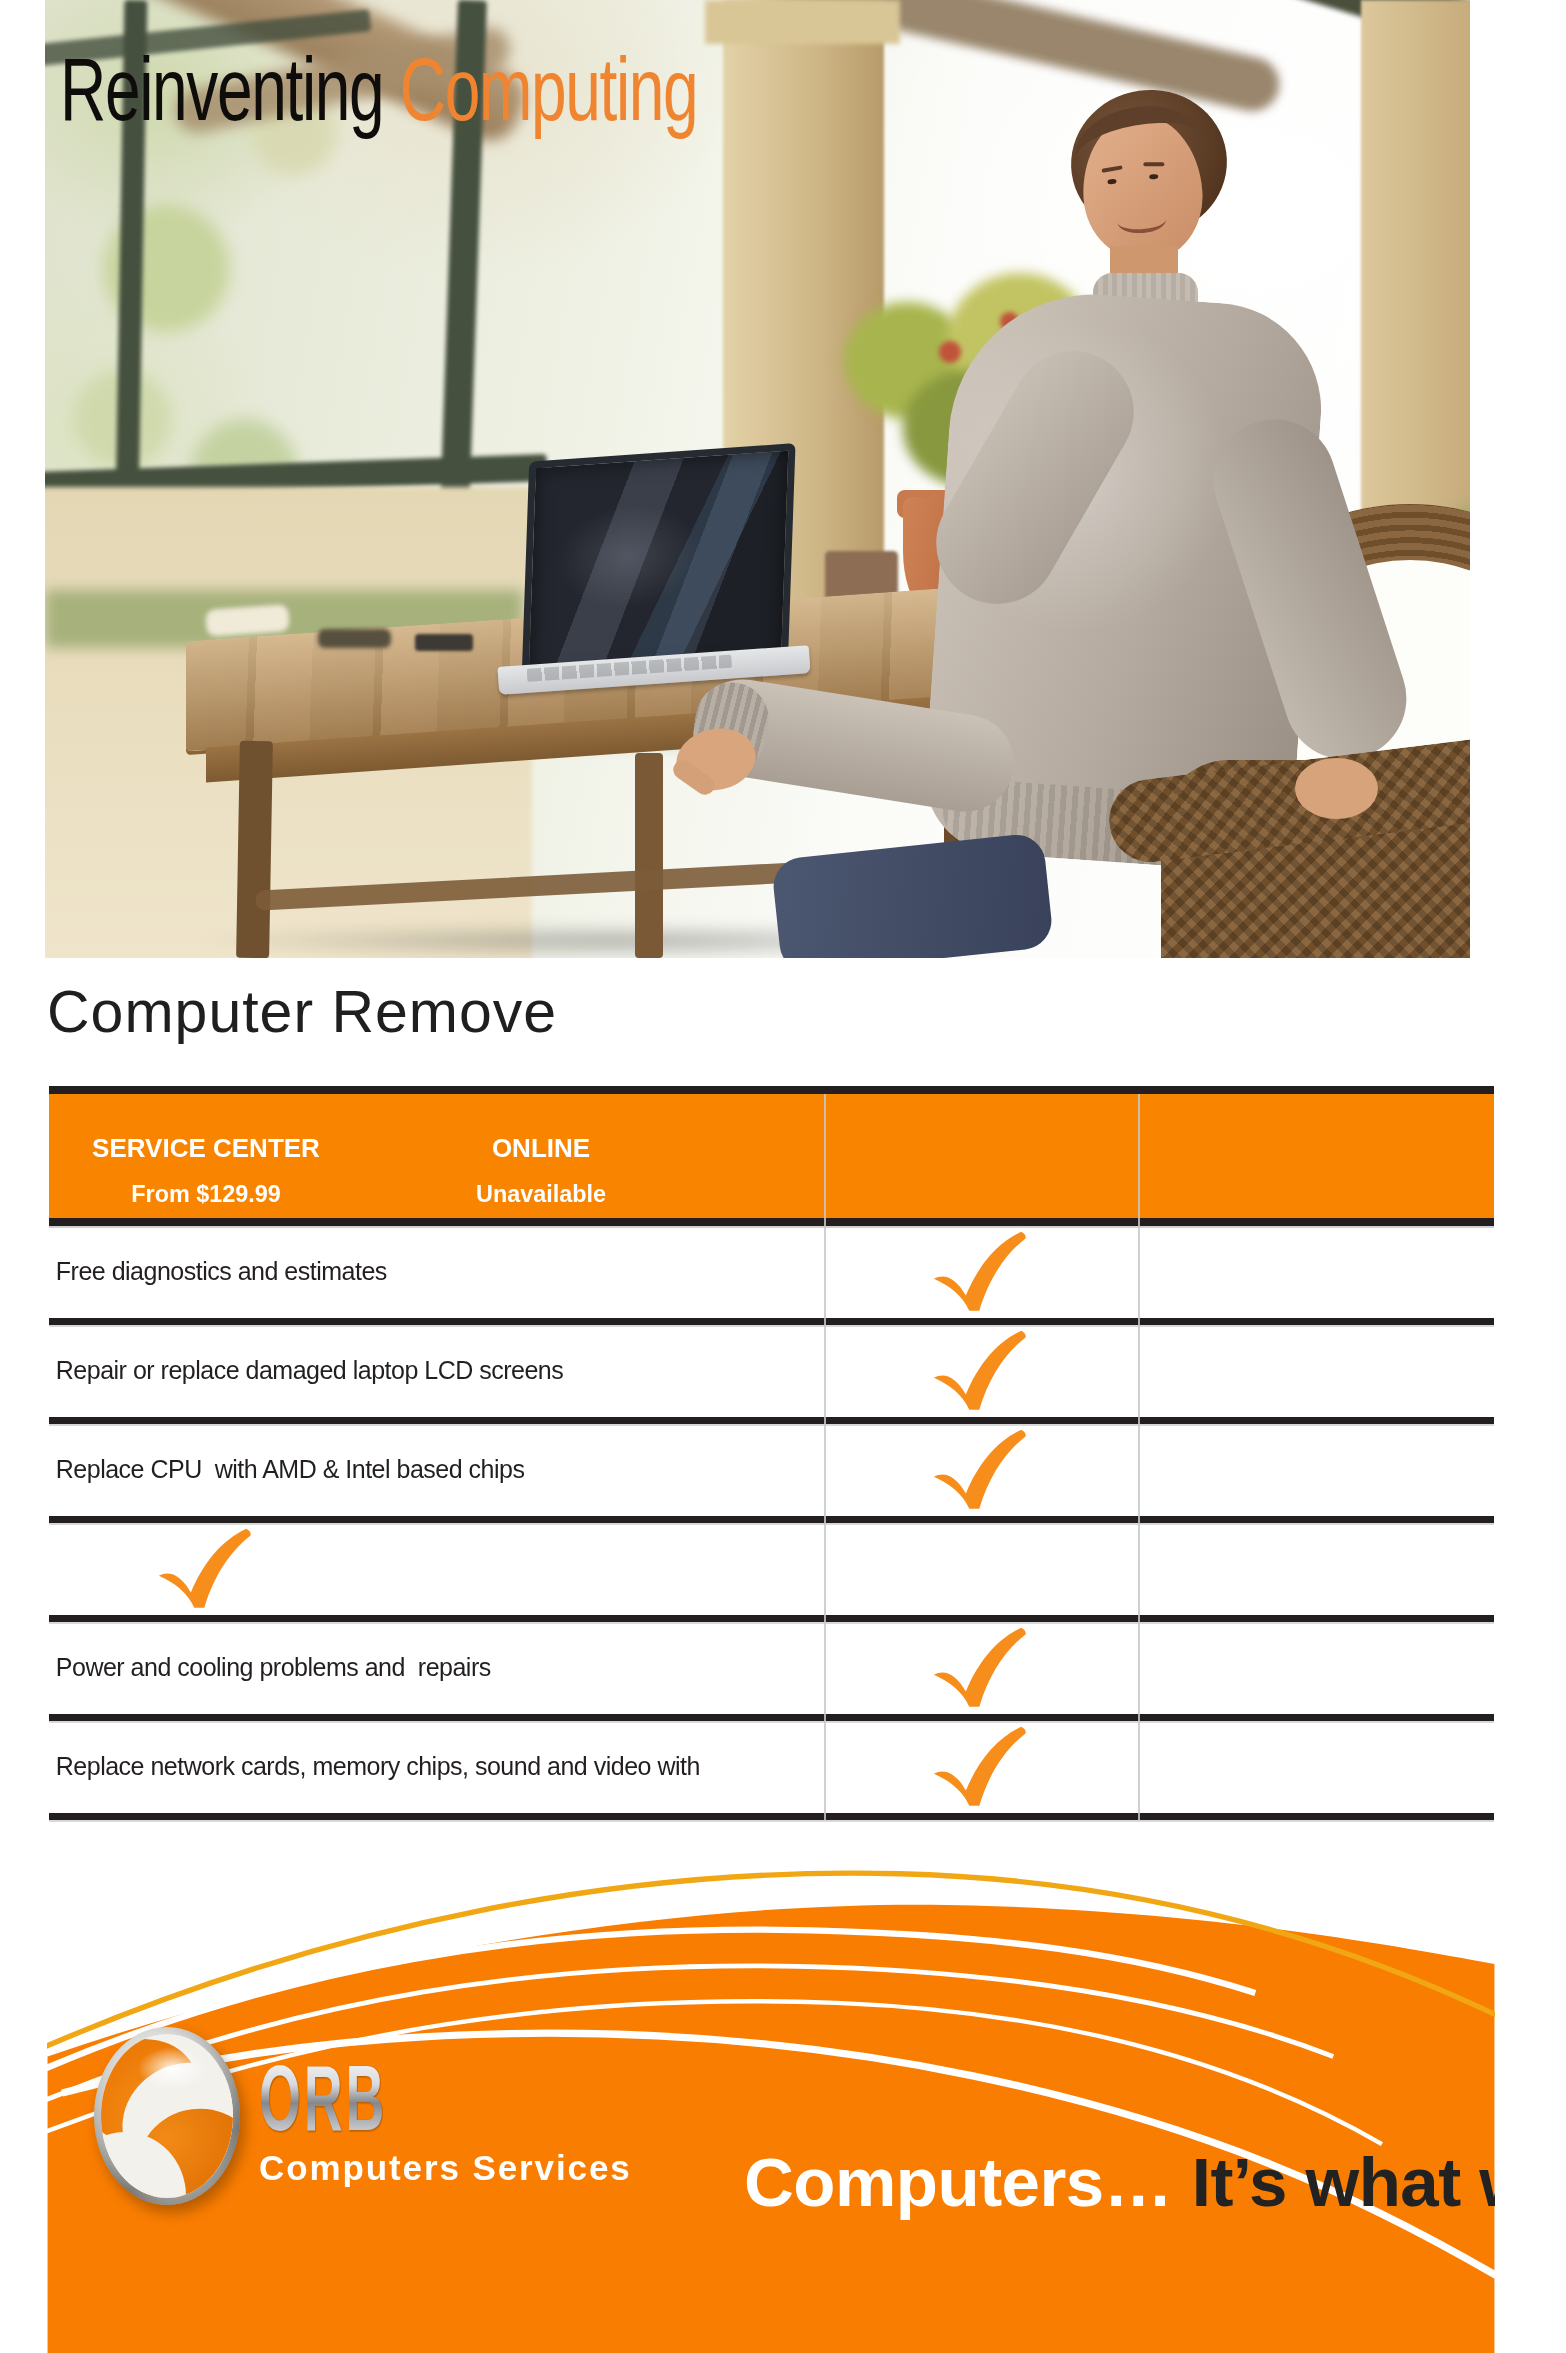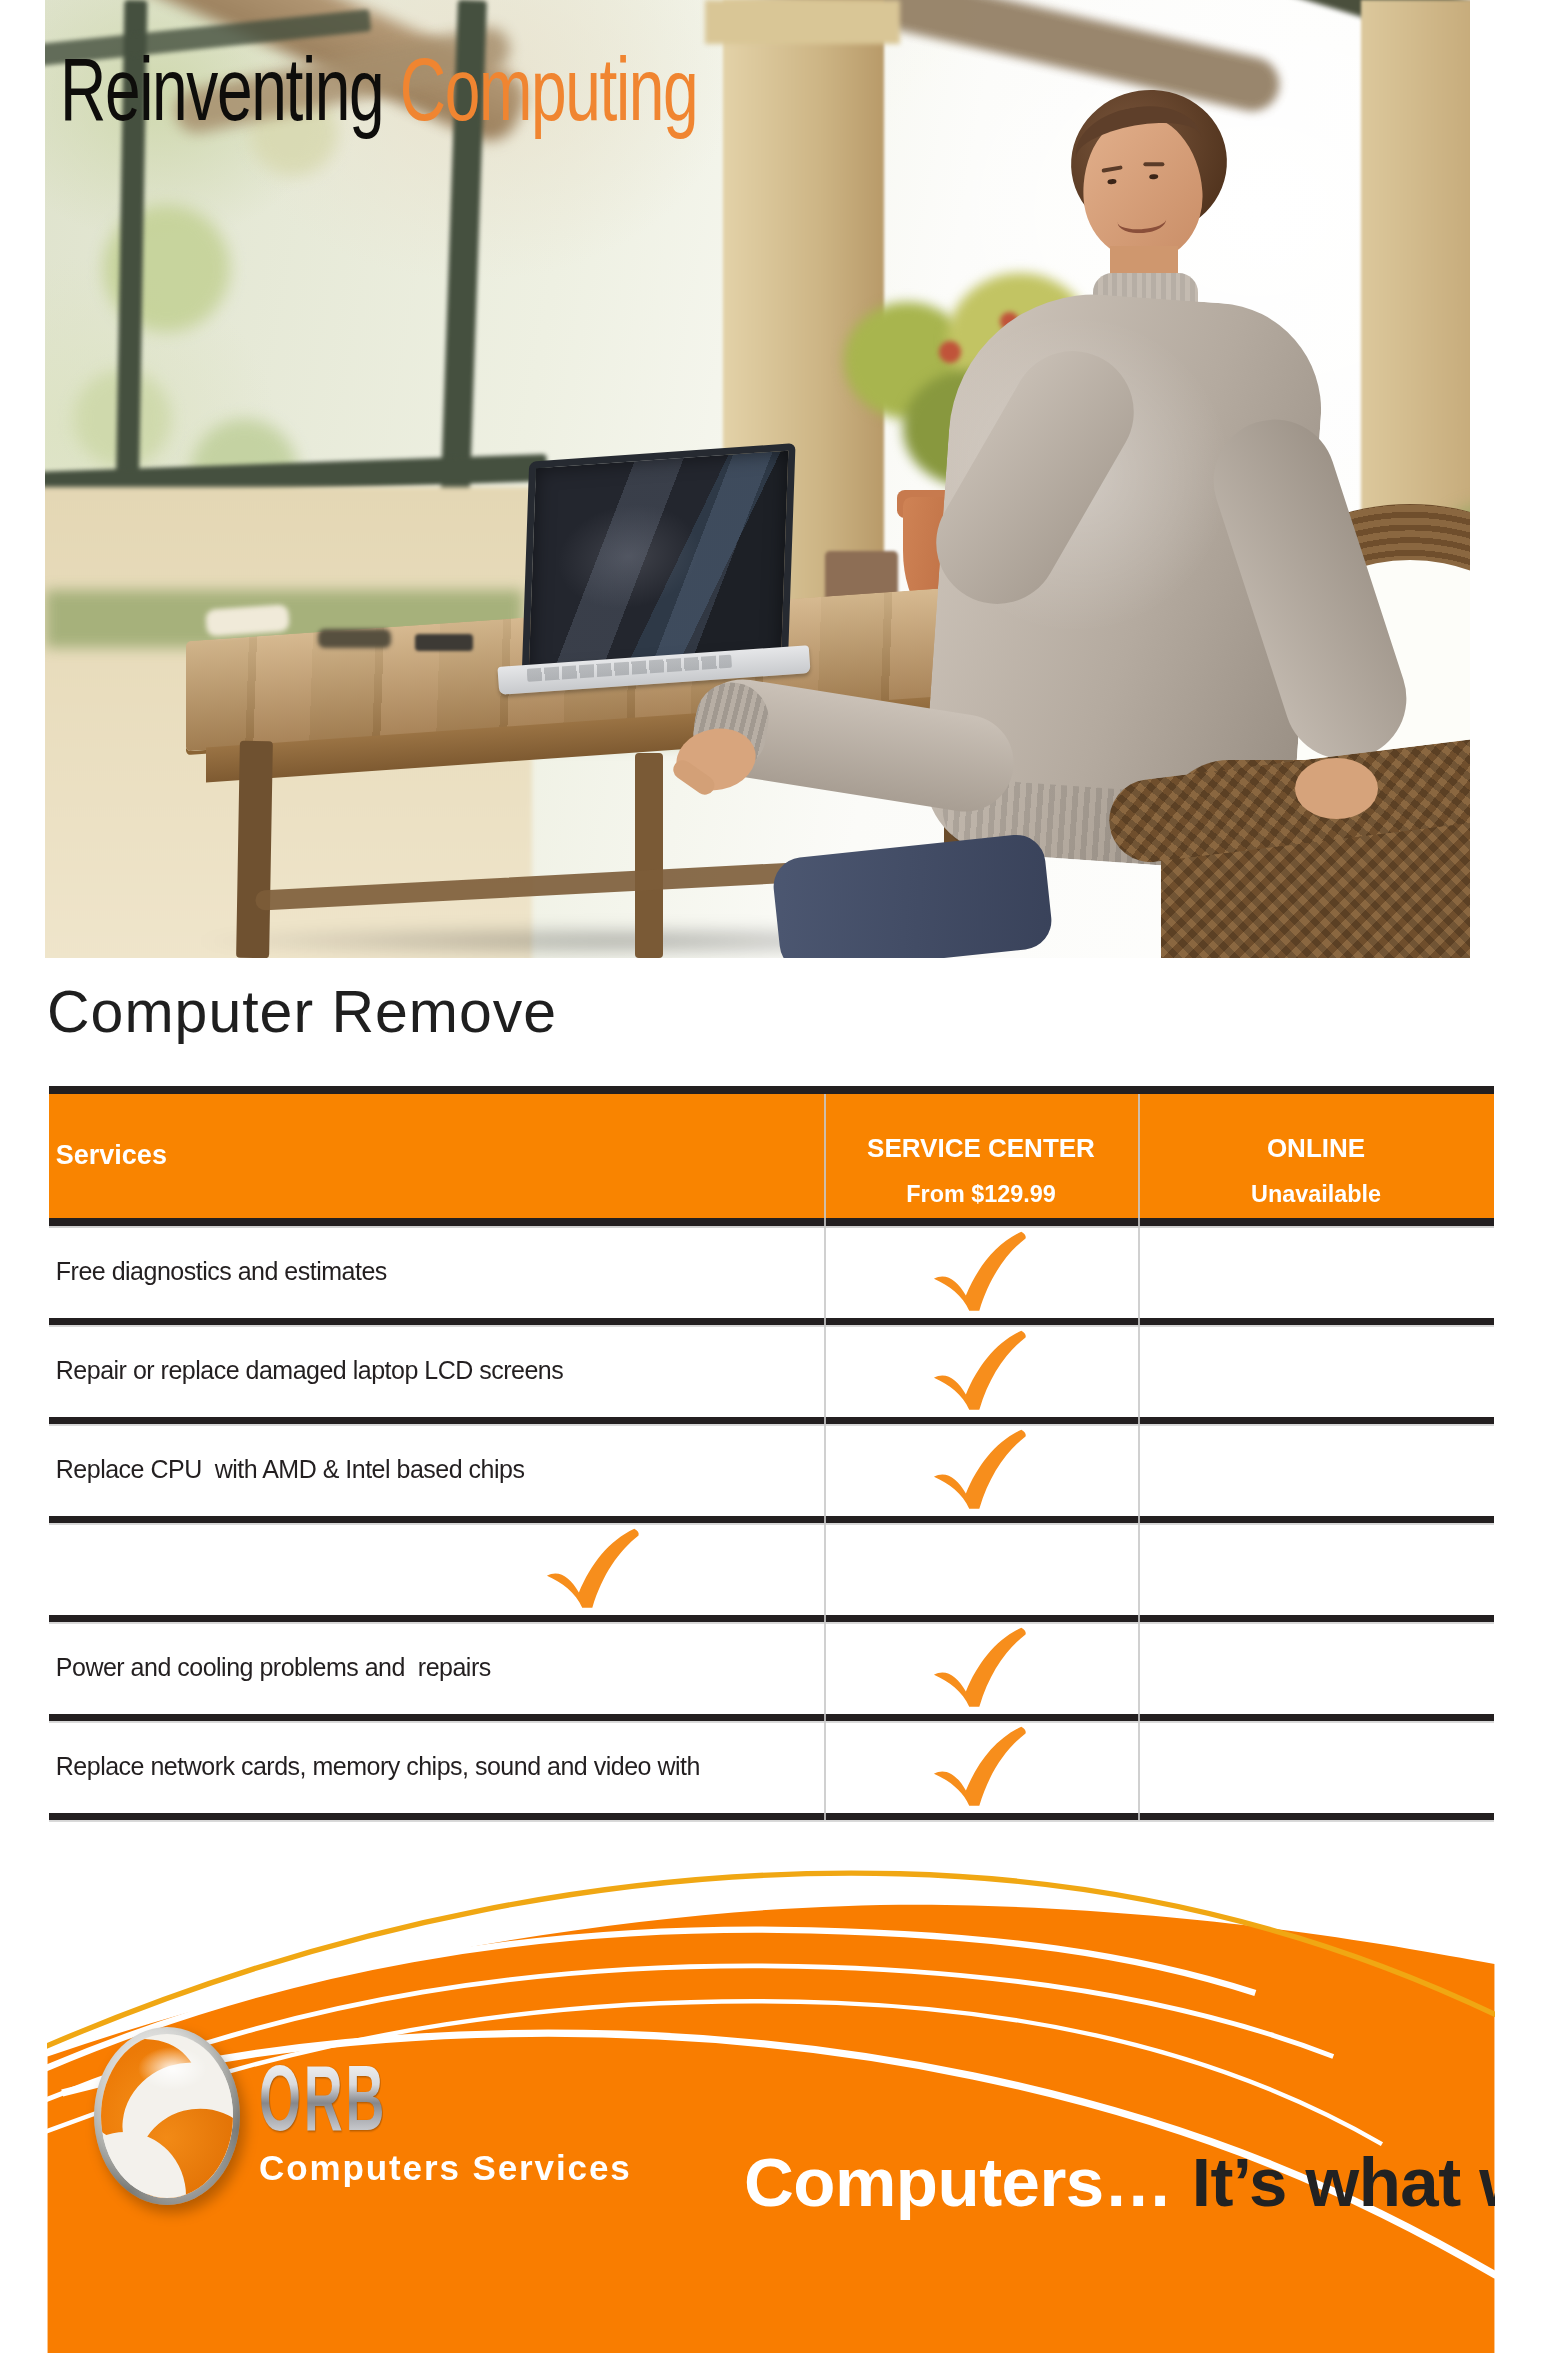--- a/index.html
+++ b/index.html
@@ -128,21 +128,21 @@
   .svc-table{left:49px;top:1086px;width:1445px;z-index:5;}
   .t-topborder{width:100%;height:7.8px;background:var(--dark);}
   .t-header{width:100%;height:124px;background:var(--orange-header);display:flex;color:#fff;}
   .t-header .c1{width:775px;display:flex;align-items:center;padding-left:6.8px;box-sizing:border-box;
     font-size:27px;font-weight:700;}
   .t-header .c2{width:314px;text-align:center;padding-top:41px;box-sizing:border-box;}
   .t-header .c3{width:356px;text-align:center;padding-top:41px;box-sizing:border-box;}
   .hline1{font-size:26px;font-weight:700;line-height:26px;}
   .hline2{font-size:23.4px;font-weight:700;line-height:23.4px;margin-top:22.4px;}
   .t-hborder{width:100%;height:7.8px;background:var(--dark);box-shadow:0 1.9px 0 #cfcfcf;}
-  .t-row{width:100%;height:92px;border-bottom:7.8px solid var(--dark);box-shadow:0 1.9px 0 #d6d6d6;display:flex;background:transparent;justify-content:center;}
+  .t-row{width:100%;height:92px;border-bottom:7.8px solid var(--dark);box-shadow:0 1.9px 0 #d6d6d6;display:flex;background:transparent;}
   .t-row .c1{width:775px;display:flex;align-items:center;padding-left:6.8px;box-sizing:border-box;
     font-size:25px;color:var(--dark);letter-spacing:-0.5px;white-space:pre;}
   .t-row .c2{width:314px;display:flex;align-items:center;justify-content:center;}
   .t-row .c3{width:356px;}
   .vsep{position:absolute;top:7.8px;bottom:0;width:2.4px;background:rgba(200,200,200,.85);z-index:6;}
   .vsep.s1{left:775px;} .vsep.s2{left:1089px;}
   .check-svg{width:102px;height:84px;display:block;}
 
   
   .footer{left:47px;top:1847px;width:1448px;height:506px;overflow:hidden;z-index:20;}
@@ -265,21 +265,20 @@
   <div class="abs hero-title">
     <span class="ht-black">Reinventing </span><span class="ht-orange" style="color: rgb(240, 133, 49);">Computing</span>
   </div>
 </div>
 
 <div class="abs page-heading">Computer Remove</div>
 
 <div class="abs svc-table" style="position:absolute;">
   <div class="t-topborder"></div>
   <div class="t-header">
-    <div class="c1">Services</div>
     <div class="c2">
       <div class="hline1">SERVICE CENTER</div>
       <div class="hline2">From $129.99</div>
     </div>
     <div class="c3">
       <div class="hline1">ONLINE</div>
       <div class="hline2">Unavailable</div>
     </div>
   </div>
   <div class="t-hborder"></div>

